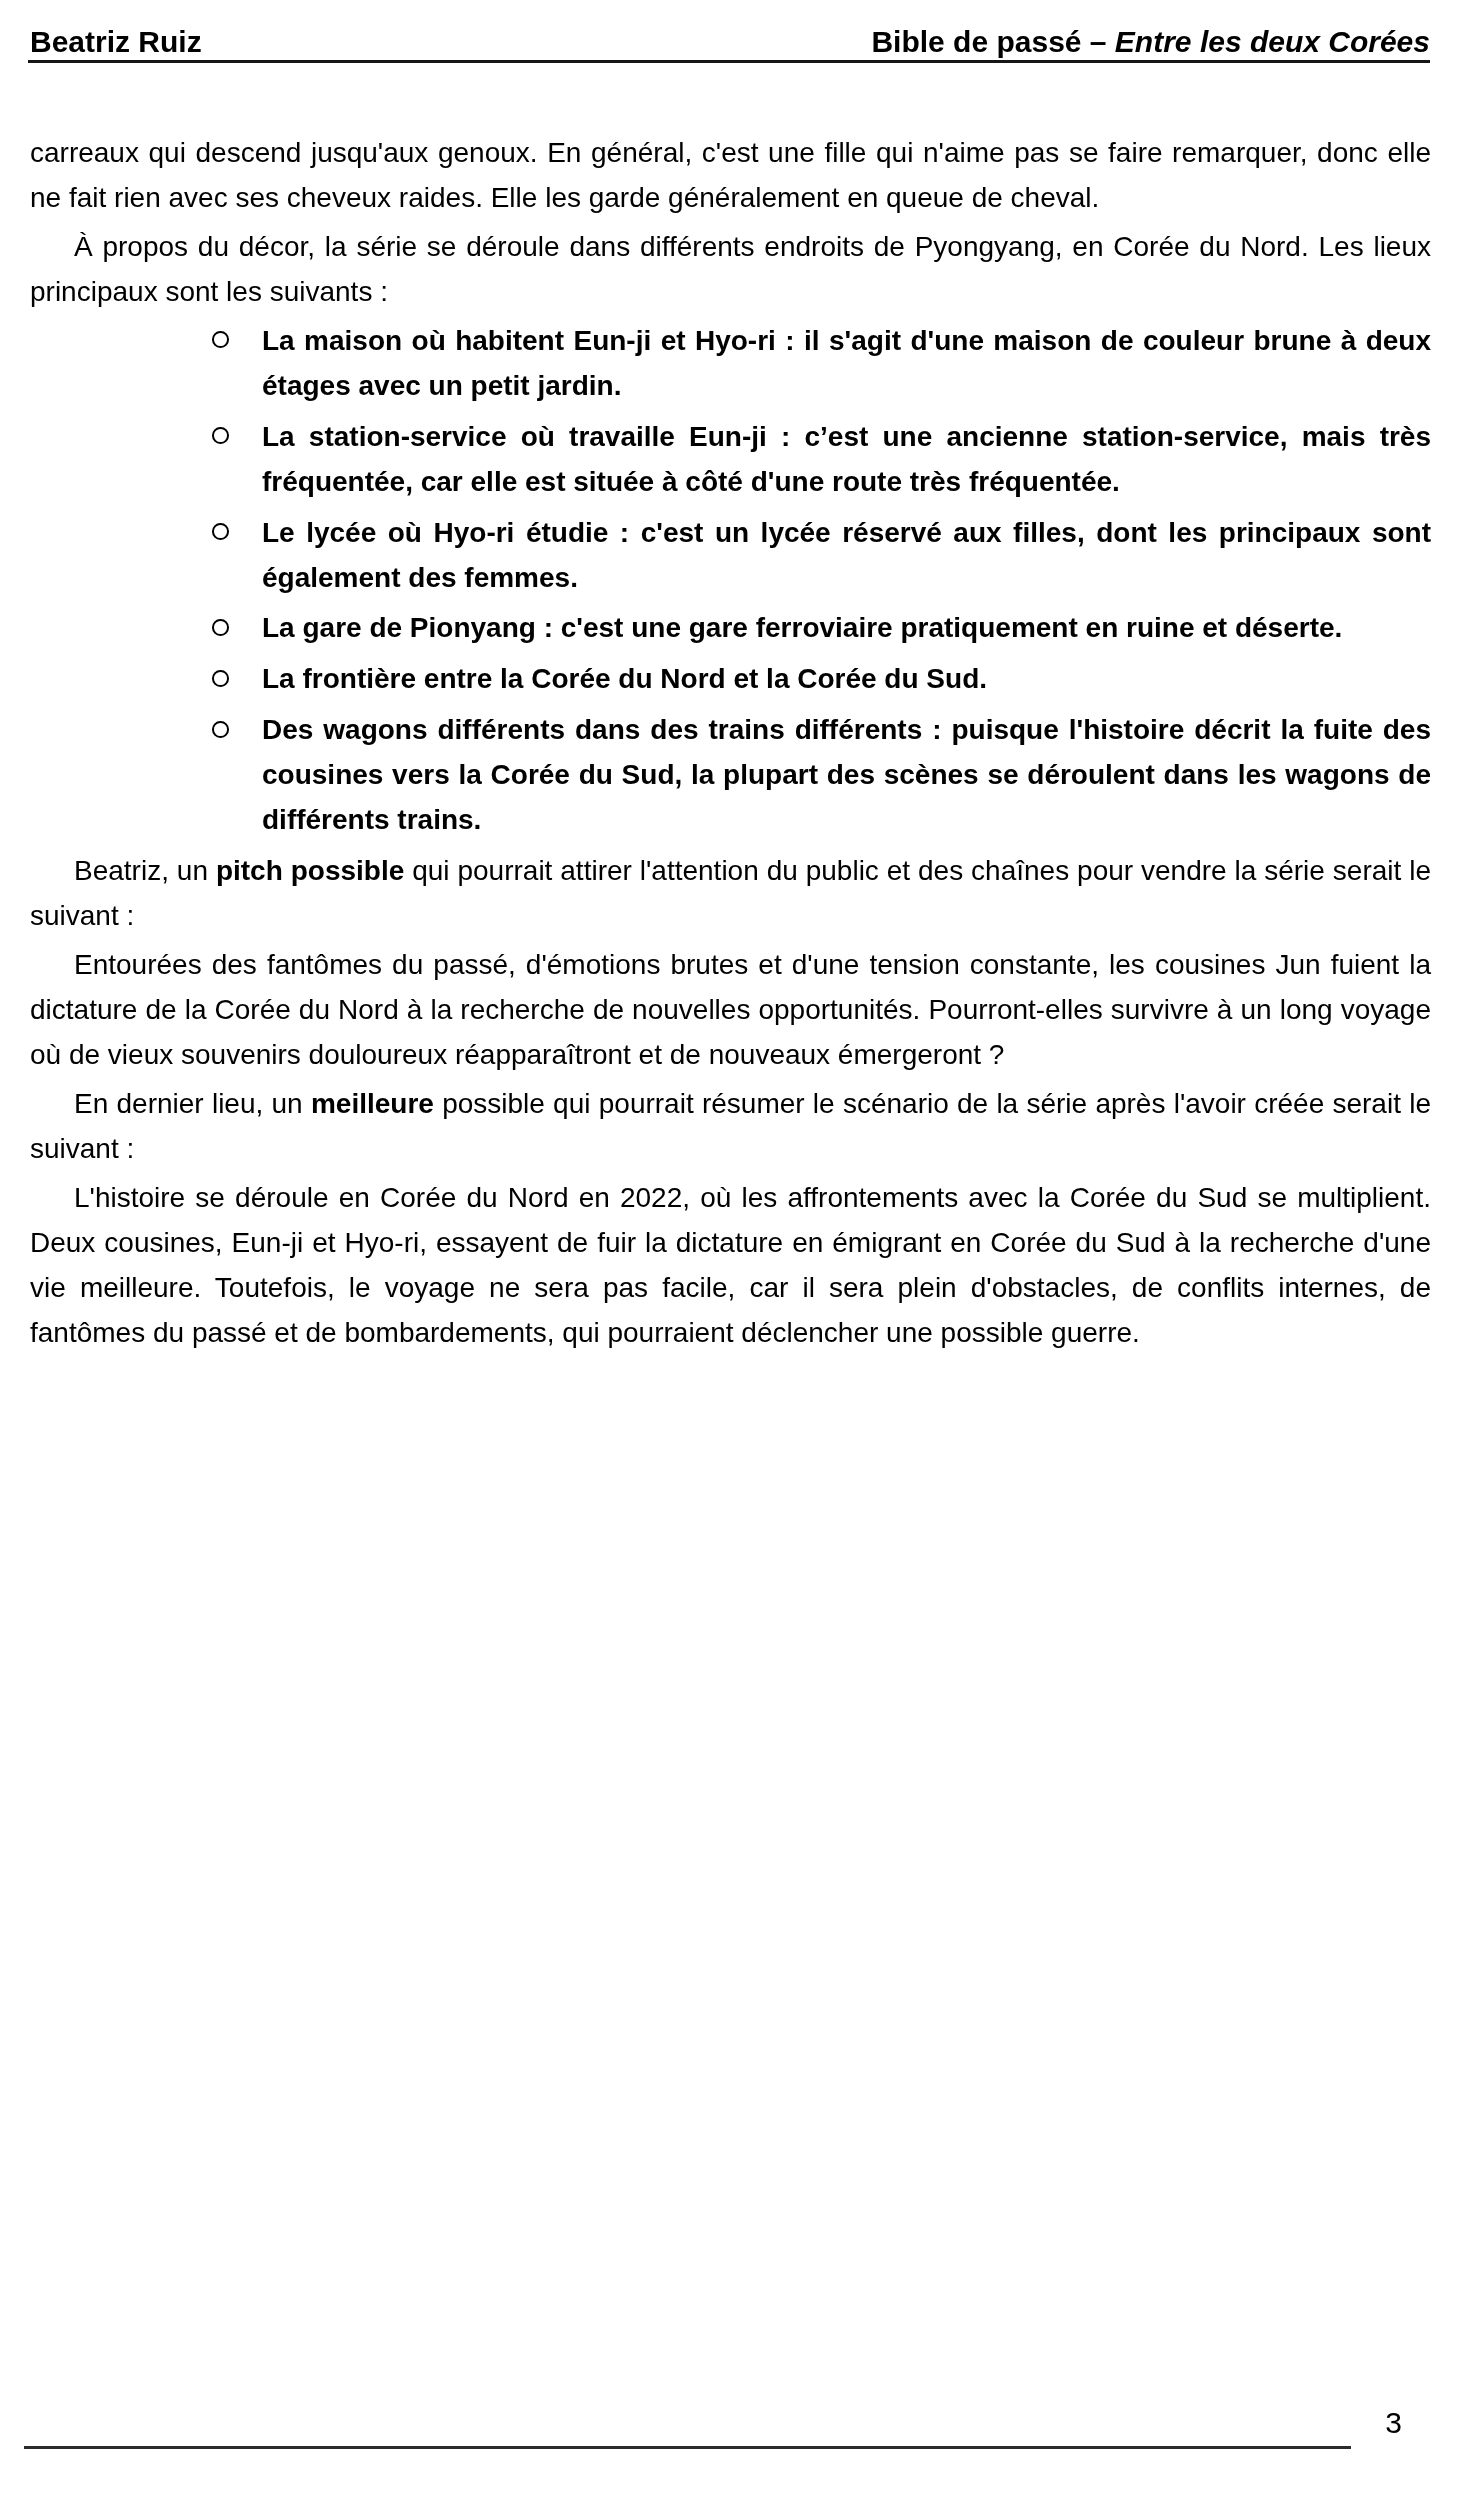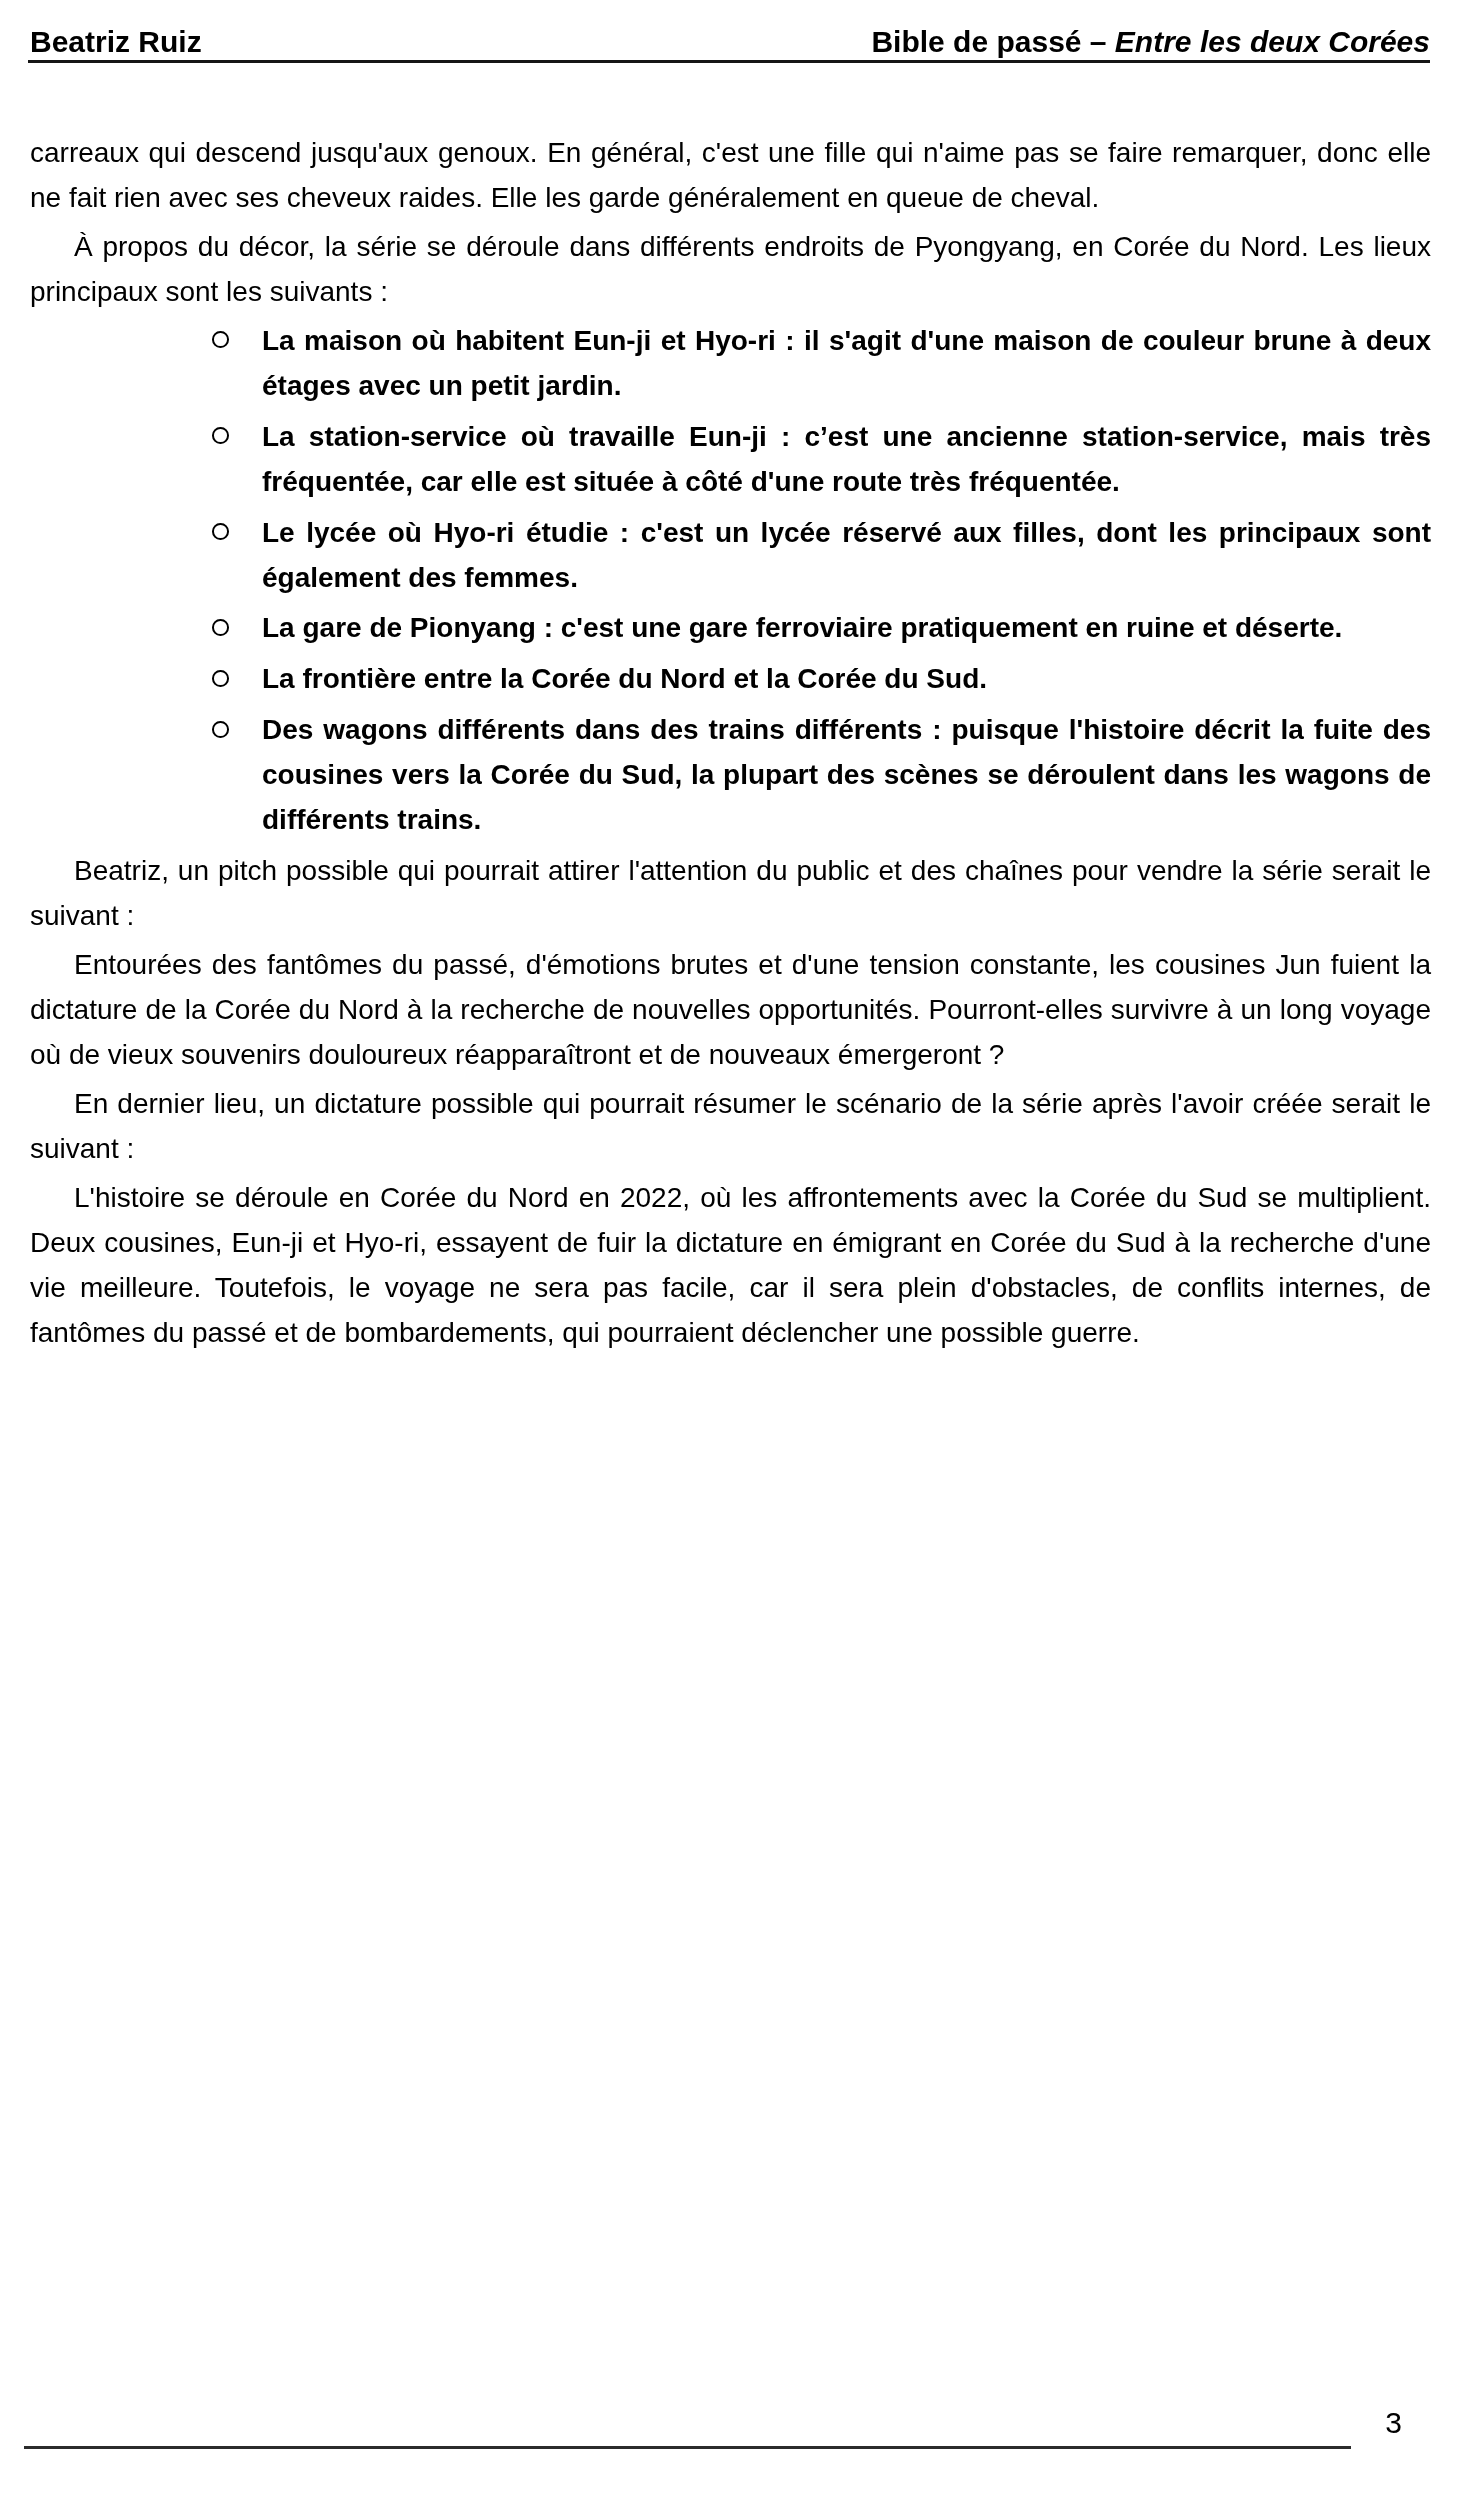--- a/index.html
+++ b/index.html
@@ -44,21 +44,21 @@
     position: absolute;
     left: 30px;
     top: 130px;
     width: 1401px;
     font-size: 28px;
     line-height: 45px;
     text-align: justify;
   }
   .content p { margin: 0 0 3.9px 0; }
   .content p.indent { text-indent: 44px; }
-  .content b { font-weight: normal; }
+  .content b { font-weight: bold; }
   ul.locations {
     list-style: none;
     margin: 2px 0 3.9px 0;
     padding: 0;
   }
   ul.locations li {
     position: relative;
     padding-left: 232px;
     margin: 0 0 5.9px 0;
     font-weight: bold;
@@ -111,21 +111,21 @@
       <li><span class="bullet"></span><span>Le lycée où Hyo-ri étudie : c'est un lycée réservé aux filles, dont les principaux sont également des femmes.</span></li>
       <li><span class="bullet"></span><span>La gare de Pionyang : c'est une gare ferroviaire pratiquement en ruine et déserte.</span></li>
       <li><span class="bullet"></span><span>La frontière entre la Corée du Nord et la Corée du Sud.</span></li>
       <li><span class="bullet"></span><span>Des wagons différents dans des trains différents : puisque l'histoire décrit la fuite des cousines vers la Corée du Sud, la plupart des scènes se déroulent dans les wagons de différents trains.</span></li>
     </ul>
 
     <p class="indent"><span>Beatriz, un </span><b>pitch possible</b><span> qui pourrait attirer l'attention du public et des chaînes pour vendre la série serait le suivant :</span></p>
 
     <p class="indent">Entourées des fantômes du passé, d'émotions brutes et d'une tension constante, les cousines Jun fuient la dictature de la Corée du Nord à la recherche de nouvelles opportunités. Pourront-elles survivre à un long voyage où de vieux souvenirs douloureux réapparaîtront et de nouveaux émergeront ?</p>
 
-    <p class="indent"><span>En dernier lieu, un </span><b>dictature</b><span> possible qui pourrait résumer le scénario de la série après l'avoir créée serait le suivant :</span></p>
+    <p class="indent"><span>En dernier lieu, un </span><b>meilleure</b><span> possible qui pourrait résumer le scénario de la série après l'avoir créée serait le suivant :</span></p>
 
     <p class="indent">L'histoire se déroule en Corée du Nord en 2022, où les affrontements avec la Corée du Sud se multiplient. Deux cousines, Eun-ji et Hyo-ri, essayent de fuir la dictature en émigrant en Corée du Sud à la recherche d'une vie meilleure. Toutefois, le voyage ne sera pas facile, car il sera plein d'obstacles, de conflits internes, de fantômes du passé et de bombardements, qui pourraient déclencher une possible guerre.</p>
   </div>
 
   <div class="page-number">3</div>
   <div class="footer-rule"></div>
 
 </div>
 
 

